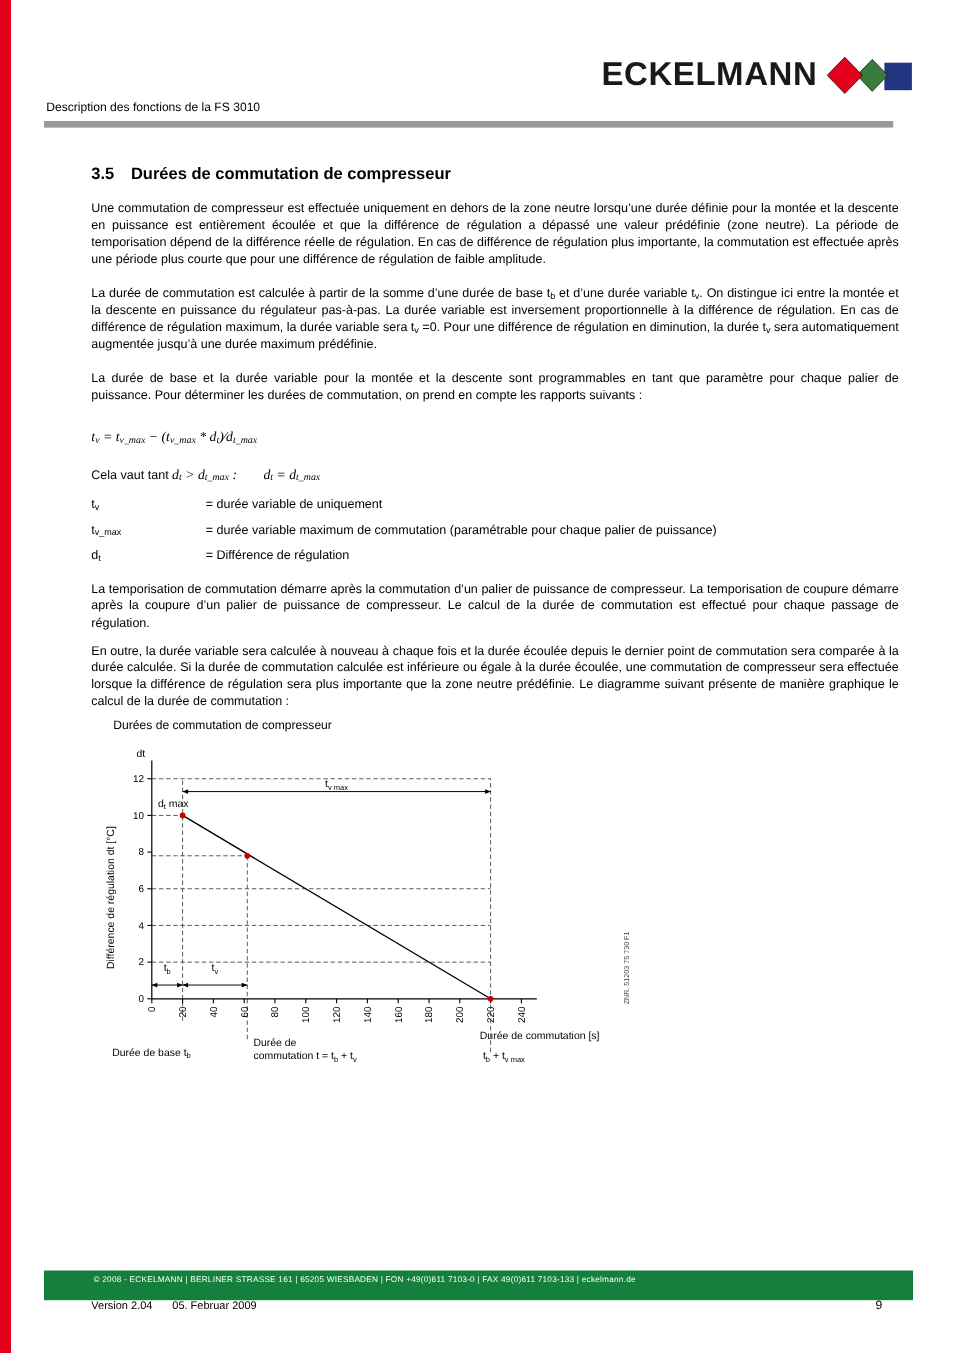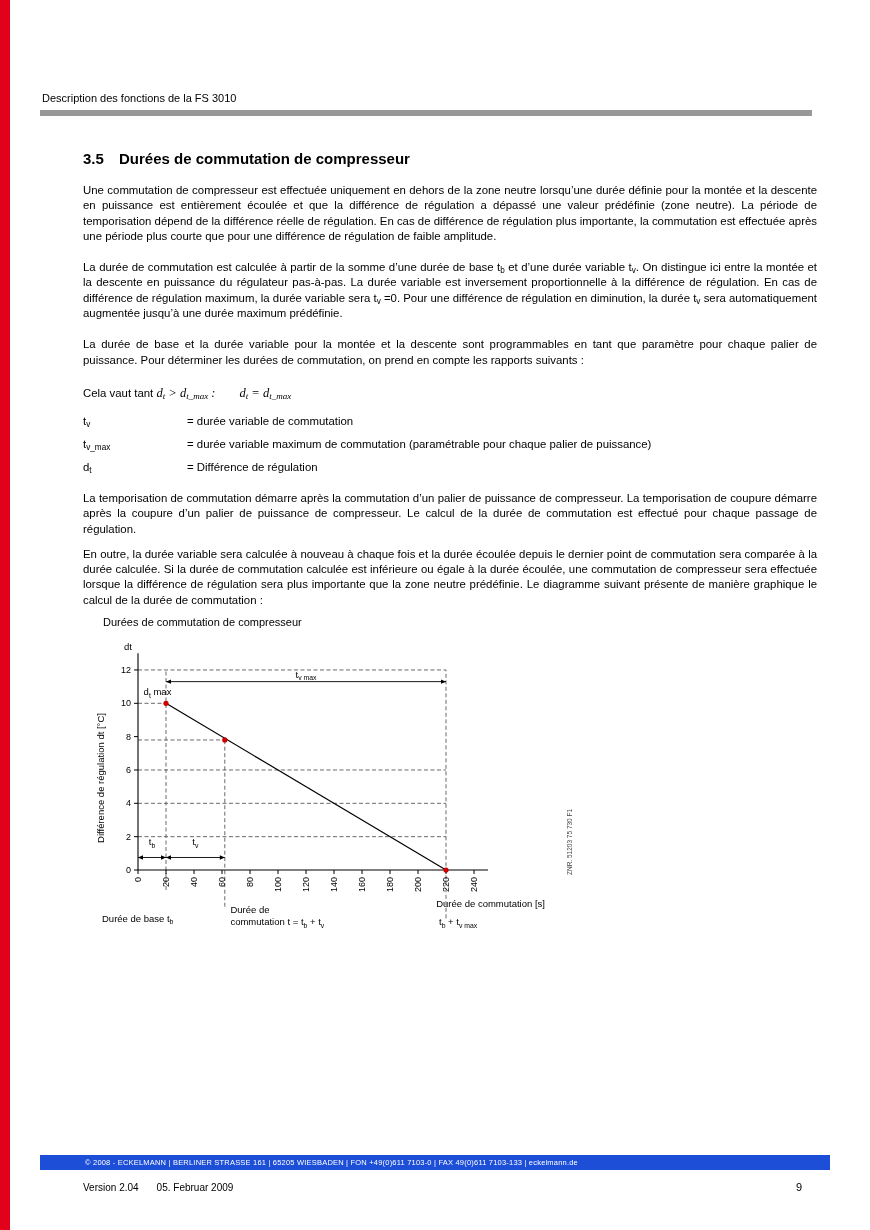--- a/index.html
+++ b/index.html
@@ -24,58 +24,69 @@
   .formula-row .f-right{margin-left:122px}
   .formula-block{margin-top:20px}
   .cela{margin-top:18px;font-size:11.4px}
   .gap-left{margin-left:24px}
   .def-list{margin-top:14px}
   .def-row{display:flex;font-size:11.4px;margin-top:11px}
   .def-row:first-child{margin-top:0}
   .def-term{width:104px;flex:none}
   .chart-block{margin-left:7px;margin-top:8px}
   .chart-title{font-size:11px;margin-left:13px;margin-bottom:2px}
-  .footer-bar{position:absolute;left:40px;right:40px;top:1155px;height:15px;background:#1d4ed8;color:#fff;
+  .footer-bar{position:absolute;left:40px;right:40px;top:1155px;height:27px;background:#15803d;color:#fff;
     font-size:7.5px;line-height:15px;padding-left:45px;letter-spacing:.2px;white-space:nowrap;overflow:hidden}
   .footer-meta{position:absolute;left:83px;right:40px;top:1181px;font-size:10px;display:flex;justify-content:space-between;align-items:center}
   .footer-meta .date{margin-left:18px}
   .page-num{font-size:11px;margin-right:28px}
 </style>
 </head>
 <body>
 
 <div class="page">
   <div class="red-stripe"></div>
 
   <div class="content">
     <header>
+      <div class="logo">
+        <span class="logo-text">ECKELMANN</span>
+        <svg class="logo-mark" width="78" height="36" viewBox="0 0 78 36">
+          <rect x="52" y="7" width="25" height="25" fill="#20357f"></rect>
+          <polygon points="41,4 55,18.5 41,33 27,18.5" fill="#3a7a3a" stroke="#111" stroke-width="0.7"></polygon>
+          <polygon points="16,2 32,18.5 16,35 0,18.5" fill="#e2001a" stroke="#111" stroke-width="0.7"></polygon>
+        </svg>
+      </div>
       <div class="doc-title">Description des fonctions de la FS 3010</div>
       <div class="header-rule"></div>
     </header>
 
     <main>
       <h1>
         <span class="sec-num">3.5</span><span>Durées de commutation de compresseur</span>
       </h1>
 
       <p>Une commutation de compresseur est effectuée uniquement en dehors de la zone neutre lorsqu’une durée définie pour la montée et la descente en puissance est entièrement écoulée et que la différence de régulation a dépassé une valeur prédéfinie (zone neutre). La période de temporisation dépend de la différence réelle de régulation. En cas de différence de régulation plus importante, la commutation est effectuée après une période plus courte que pour une différence de régulation de faible amplitude.</p>
       <p>La durée de commutation est calculée à partir de la somme d’une durée de base t<sub>b</sub> et d’une durée variable t<sub>v</sub>. On distingue ici entre la montée et la descente en puissance du régulateur pas-à-pas. La durée variable est inversement proportionnelle à la différence de régulation. En cas de différence de régulation maximum, la durée variable sera t<sub>v</sub> =0. Pour une différence de régulation en diminution, la durée t<sub>v</sub> sera automatiquement augmentée jusqu’à une durée maximum prédéfinie.</p>
       <p>La durée de base et la durée variable pour la montée et la descente sont programmables en tant que paramètre pour chaque palier de puissance. Pour déterminer les durées de commutation, on prend en compte les rapports suivants :</p>
 
 
 
+      <div class="formula-block">
+        <span class="formula">t<sub>v</sub> = t<sub>v_max</sub> − (t<sub>v_max</sub> * d<sub>t</sub>)⁄d<sub>t_max</sub></span>
+      </div>
 
       <div class="cela">
         <span>Cela vaut tant </span><span class="formula">d<sub>t</sub> &gt; d<sub>t_max</sub> :</span><span class="formula gap-left">d<sub>t</sub> = d<sub>t_max</sub></span>
       </div>
 
       <div class="def-list">
         <div class="def-row">
           <span class="def-term">t<sub>v</sub></span>
-          <span class="def-text">= durée variable de commutation</span>
+          <span class="def-text">= durée variable de uniquement</span>
         </div>
         <div class="def-row">
           <span class="def-term">t<sub>v_max</sub></span>
           <span class="def-text">= durée variable maximum de commutation (paramétrable pour chaque palier de puissance)</span>
         </div>
         <div class="def-row">
           <span class="def-term">d<sub>t</sub></span>
           <span class="def-text">= Différence de régulation</span>
         </div>
       </div>

